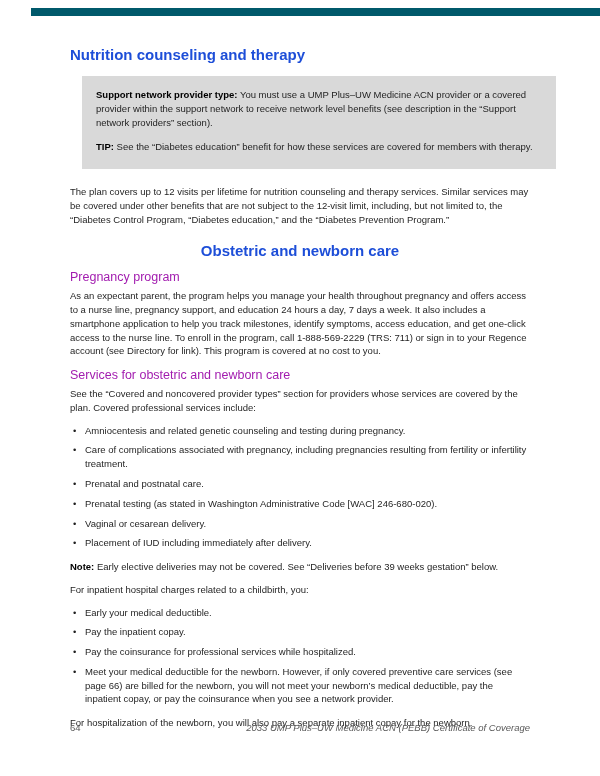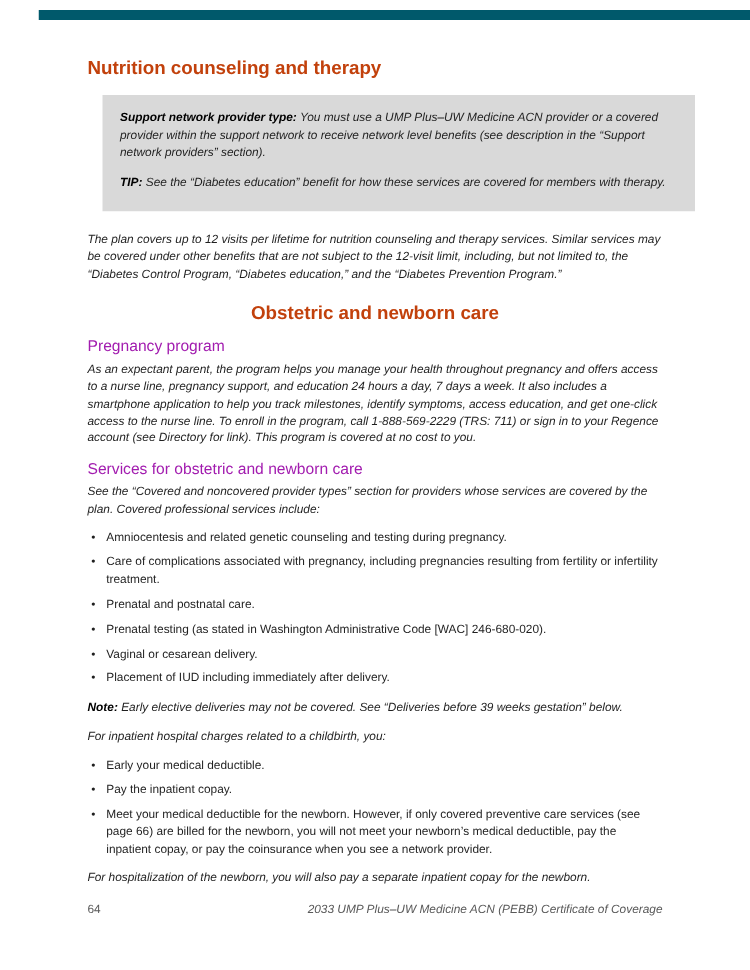--- a/index.html
+++ b/index.html
@@ -25,33 +25,33 @@
     position: absolute;
     top: 46px;
     left: 70px;
     width: 460px;
     font-size: 9.5px;
     line-height: 1.45;
   }
   h1 {
     font-size: 15px;
     font-weight: 700;
-    color: #c2410c;
+    color: #1d4ed8;
     margin: 0 0 12px 0;
     line-height: 1.2;
   }
   h1.section-gap { margin-top: 16px; margin-bottom: 6px; text-align: center; }
   h2 {
     font-size: 12.5px;
     font-weight: 400;
     color: #a21caf;
     margin: 10px 0 4px 0;
     line-height: 1.2;
   }
-  p { margin: 0 0 9px 0; font-style: italic; }
+  p { margin: 0 0 9px 0; }
   .callout {
     background: #d9d9d9;
     margin: 4px 0 16px 12px;
     margin-right: -26px;
     padding: 12px 14px 4px 14px;
   }
   .callout p { margin-bottom: 11px; }
   strong { font-weight: 700; color: #000; }
   ul.bullets {
     list-style: none;
@@ -118,20 +118,21 @@
       <li><span>Placement of IUD including immediately after delivery.</span></li>
     </ul>
 
     <p><strong>Note:</strong><span> Early elective deliveries may not be covered. See “Deliveries before 39 weeks gestation” below.</span></p>
 
     <p>For inpatient hospital charges related to a childbirth, you:</p>
 
     <ul class="bullets">
       <li><span>Early your medical deductible.</span></li>
       <li><span>Pay the inpatient copay.</span></li>
+      <li><span>Pay the coinsurance for professional services while hospitalized.</span></li>
       <li><span>Meet your medical deductible for the newborn. However, if only covered preventive care services (see page 66) are billed for the newborn, you will not meet your newborn’s medical deductible, pay the inpatient copay, or pay the coinsurance when you see a network provider.</span></li>
     </ul>
 
     <p>For hospitalization of the newborn, you will also pay a separate inpatient copay for the newborn.</p>
 
   </div>
 
   <div class="footer">
     <span class="page-num">64</span>
     <span class="doc-title">2033 UMP Plus–UW Medicine ACN (PEBB) Certificate of Coverage</span>

